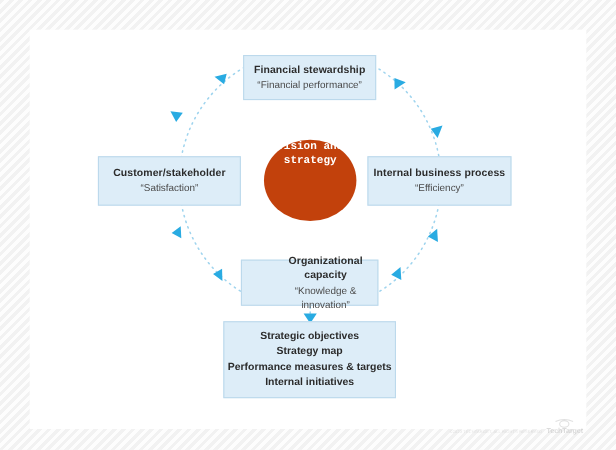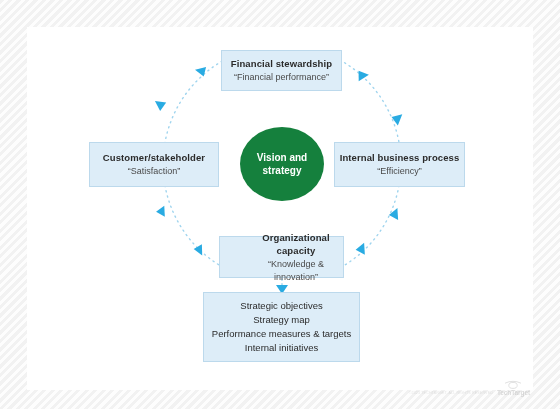--- a/index.html
+++ b/index.html
@@ -44,29 +44,30 @@
   #box-financial{left:221px;top:50px;width:121px;height:41px;}
   #box-customer{left:89px;top:142px;width:130px;height:45px;}
   #box-internal{left:334px;top:142px;width:131px;height:45px;}
   #box-capacity{left:219px;top:236px;width:125px;height:42px;padding-left:29px;}
 
   #box-outputs{
     left:203px;top:292px;width:157px;height:70px;
     justify-content:center;
   }
   #box-outputs .line{
-    font-size:9.5px;font-weight:normal;color:#2b2b2b;line-height:14px;
+    font-size:9.5px;font-weight:bold;color:#2b2b2b;line-height:14px;
   }
 
   .core{
     position:absolute;left:240px;top:127px;width:84px;height:74px;
     border-radius:50%;
-    background:#15803d;
-    display:flex;align-items:center;justify-content:center;
+    background:#c2410c;
+    display:flex;justify-content:center;
     text-align:center;
+    font-family:Liberation Mono, monospace;
   }
   .core .corelabel{
     color:#ffffff;font-size:10px;font-weight:bold;line-height:13px;
   }
 
   .wm{
     position:absolute;right:30px;bottom:13px;
     display:flex;align-items:flex-end;gap:4px;
     opacity:.30;
   }

